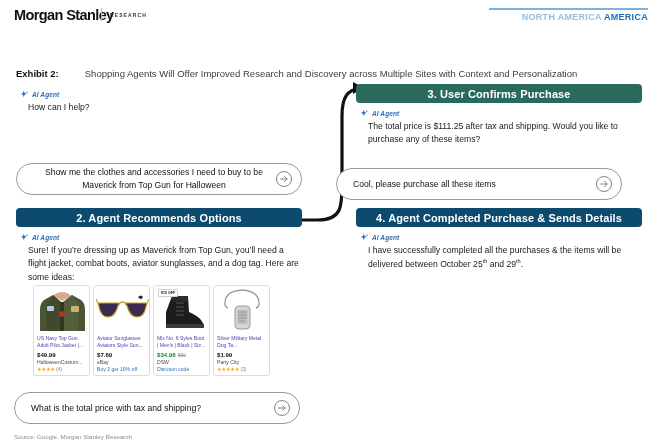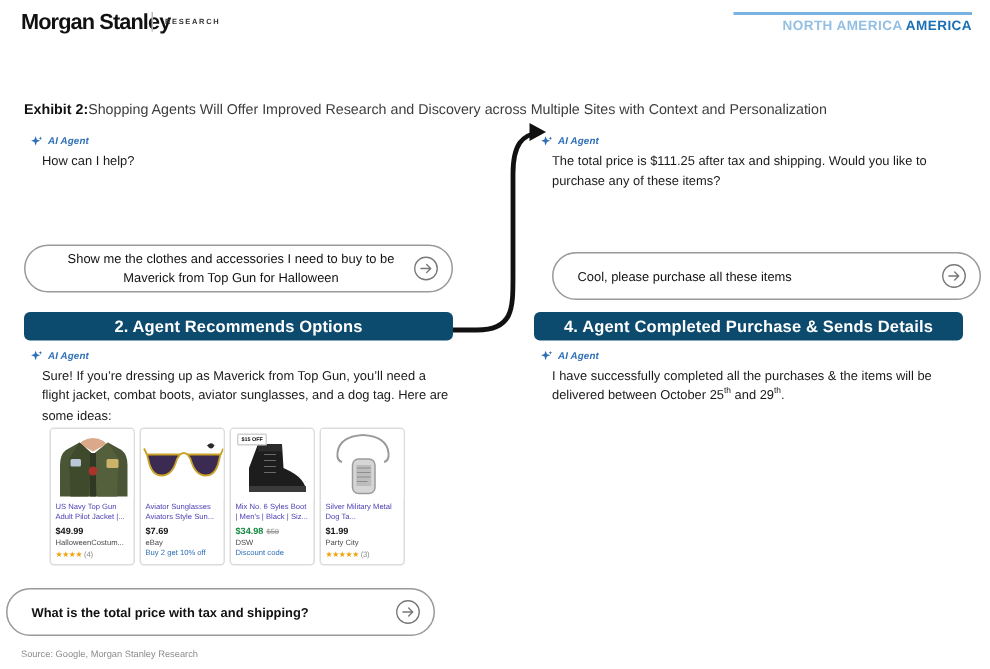--- a/index.html
+++ b/index.html
@@ -31,21 +31,21 @@
   }
   .nai-wrap { position: absolute; right: 12px; top: 8px; text-align: right; }
   .nai-rule { height: 1.5px; background: #7cb2e0; width: 100%; margin-bottom: 2px; }
   .nai-text { font-size: 9px; font-weight: 700; letter-spacing: 0.3px; white-space: nowrap; }
   .nai-a { color: #93bfe3; padding-left: 33px; }
   .nai-b { color: #1a6fb5; }
 
   
   .exhibit { position: absolute; left: 16px; top: 63px; white-space: nowrap; }
   .ex-lbl { font-size: 9.5px; font-weight: 700; color: #111; }
-  .ex-txt { font-size: 9.5px; color: #3d3d3d; margin-left: 0; }
+  .ex-txt { font-size: 9.5px; color: #3d3d3d; margin-left: 26px; }
 
   
   .panel { position: absolute; }
   .bar {
     height: 19px; border-radius: 4px;
     display: flex; align-items: center; justify-content: center;
     color: #fff; font-size: 11px; font-weight: 700; letter-spacing: 0.1px;
   }
   .bar.green { background: #2a6a5c; }
   .bar.navy  { background: #0c4a6e; }
@@ -222,40 +222,41 @@
       </div>
       <div class="card-body">
         <div class="p-title">Silver Military Metal Dog Ta...</div>
         <div class="p-price">$1.99</div>
         <div class="p-merch">Party City</div>
         <div class="p-stars"><span>★★★★★</span> <span class="cnt">(3)</span></div>
       </div>
     </div>
   </div>
 
-  <div class="input-pill" style="left:4px; top:392px; width:286px;font-weight:bold;">
+  <div class="input-pill" style="left:14px; top:392px; width:286px;">
     <span class="input-txt">What is the total price with tax and shipping?</span>
     <svg class="send-ico" viewBox="0 0 24 24">
       <circle cx="12" cy="12" r="10" fill="none" stroke="#777" stroke-width="1.2"></circle>
       <path d="M7.5 12 H16 M12.6 8.5 L16.2 12 L12.6 15.5" fill="none" stroke="#777" stroke-width="1.2" stroke-linecap="round" stroke-linejoin="round"></path>
     </svg>
   </div>
 
   <div class="panel" style="left:356px; top:84px; width:286px;">
+    <div class="bar green">3. User Confirms Purchase</div>
     <div class="agent-tag">
       <svg class="spark" viewBox="0 0 24 24">
         <path d="M10 2 L12.2 8.2 L18 10.4 L12.2 12.6 L10 19 L7.8 12.6 L2 10.4 L7.8 8.2 Z" fill="#2e6fb7"></path>
         <path d="M18.5 2.5 L19.4 5 L21.8 5.9 L19.4 6.8 L18.5 9.3 L17.6 6.8 L15.2 5.9 L17.6 5 Z" fill="#2e6fb7"></path>
       </svg>
       <span class="agent-lbl">AI Agent</span>
     </div>
     <div class="msg">The total price is $111.25 after tax and shipping. Would you like to purchase any of these items?</div>
   </div>
 
-  <div class="input-pill" style="left:368px; top:168px; width:286px;">
+  <div class="input-pill" style="left:336px; top:168px; width:286px;">
     <span class="input-txt">Cool, please purchase all these items</span>
     <svg class="send-ico" viewBox="0 0 24 24">
       <circle cx="12" cy="12" r="10" fill="none" stroke="#777" stroke-width="1.2"></circle>
       <path d="M7.5 12 H16 M12.6 8.5 L16.2 12 L12.6 15.5" fill="none" stroke="#777" stroke-width="1.2" stroke-linecap="round" stroke-linejoin="round"></path>
     </svg>
   </div>
 
   <div class="panel" style="left:356px; top:208px; width:286px;">
     <div class="bar navy">4. Agent Completed Purchase &amp; Sends Details</div>
     <div class="agent-tag">

